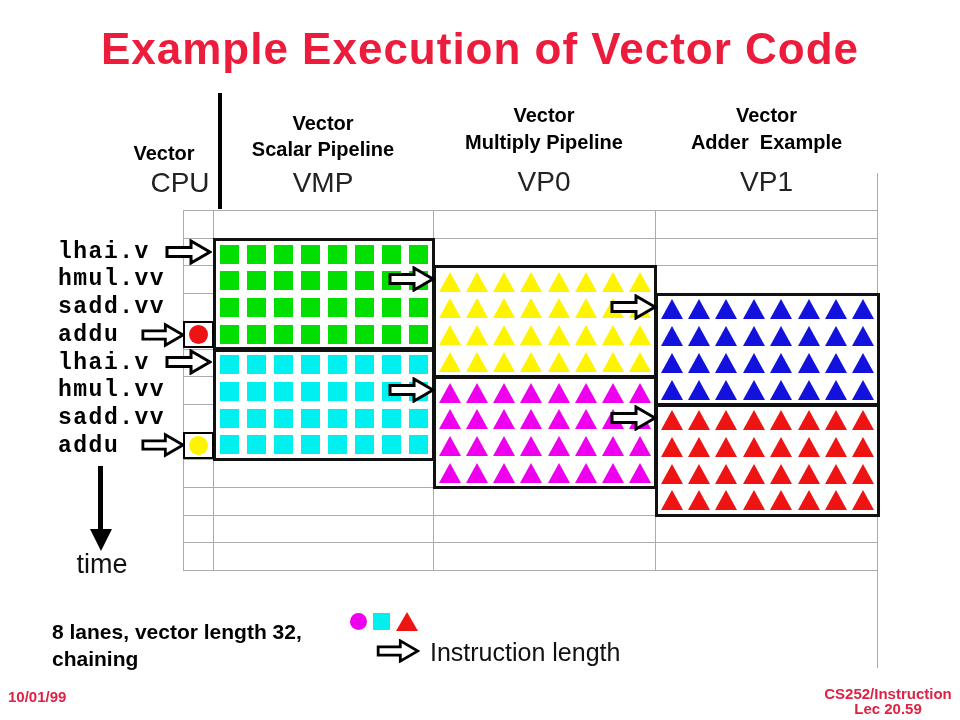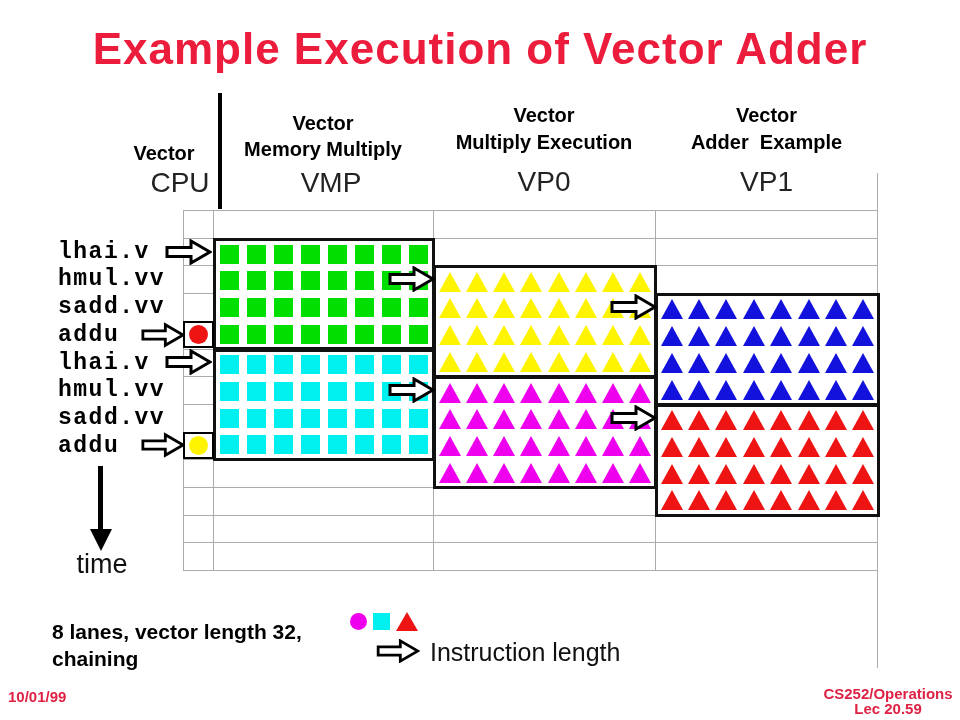--- a/index.html
+++ b/index.html
@@ -31,31 +31,31 @@
   .note{left:52px;top:618px;font-size:21px;font-weight:bold;color:#000;line-height:27px;}
   .legend-row{position:absolute;display:flex;align-items:center;gap:6px;}
   .legend-text{font-size:25px;color:#111;white-space:nowrap;}
   .footer{font-size:15px;font-weight:bold;line-height:15px;}
 </style>
 </head>
 <body>
 
 <div class="slide">
 
-  <div class="abs title" style="color: rgb(236, 28, 60);">Example Execution of Vector Adder</div>
+  <div class="abs title" style="color: rgb(236, 28, 60);">Example Execution of Vector Code</div>
 
   <div class="abs hdr-small" style="left:118px;top:142px;width:92px;">Vector</div>
   <div class="abs hdr-unit" style="left:145px;top:167px;width:70px;">CPU</div>
 
   <div class="abs hdr-small" style="left:213px;top:112px;width:220px;">Vector</div>
-  <div class="abs hdr-small" style="left:213px;top:138px;width:220px;">Memory Multiply</div>
-  <div class="abs hdr-unit" style="left:221px;top:167px;width:220px;">VMP</div>
+  <div class="abs hdr-small" style="left:213px;top:138px;width:220px;">Scalar Pipeline</div>
+  <div class="abs hdr-unit" style="left:213px;top:167px;width:220px;">VMP</div>
 
   <div class="abs hdr-small" style="left:433px;top:104px;width:222px;">Vector</div>
-  <div class="abs hdr-small" style="left:433px;top:131px;width:222px;">Multiply Execution</div>
+  <div class="abs hdr-small" style="left:433px;top:131px;width:222px;">Multiply Pipeline</div>
   <div class="abs hdr-unit" style="left:433px;top:166px;width:222px;">VP0</div>
 
   <div class="abs hdr-small" style="left:655px;top:104px;width:223px;">Vector</div>
   <div class="abs hdr-small" style="left:655px;top:131px;width:223px;">Adder  Example</div>
   <div class="abs hdr-unit" style="left:655px;top:166px;width:223px;">VP1</div>
 
   <div class="abs divider" style="left:218px;top:93px;width:4px;height:116px;"></div>
 
   <div class="abs" id="grid-layer">
       <div class="gline" style="left: 183px; top: 210px; width: 695px; height: 1px;"></div>
@@ -345,17 +345,17 @@
   </div>
   <div class="legend-row" style="left:376px;top:638px;">
     <span id="legend-issue-arrow"><svg width="44" height="24" viewBox="0 0 47 26">
           <polygon points="2,8.5 26,8.5 26,2 45,13 26,24 26,17.5 2,17.5" fill="#fff" stroke="#000" stroke-width="3"></polygon>
         </svg></span>
     <span class="legend-text" style="margin-left:4px;">Instruction length</span>
   </div>
 
   <div class="abs footer" style="left: 8px; top: 689px; color: rgb(221, 34, 68);">10/01/99</div>
   <div class="abs footer" style="left: 818px; top: 686px; width: 140px; text-align: center; color: rgb(221, 34, 68);">
-    <div>CS252/Operations</div>
+    <div>CS252/Instruction</div>
     <div>Lec 20.59</div>
   </div>
 
 </div>
 
 </body></html>

